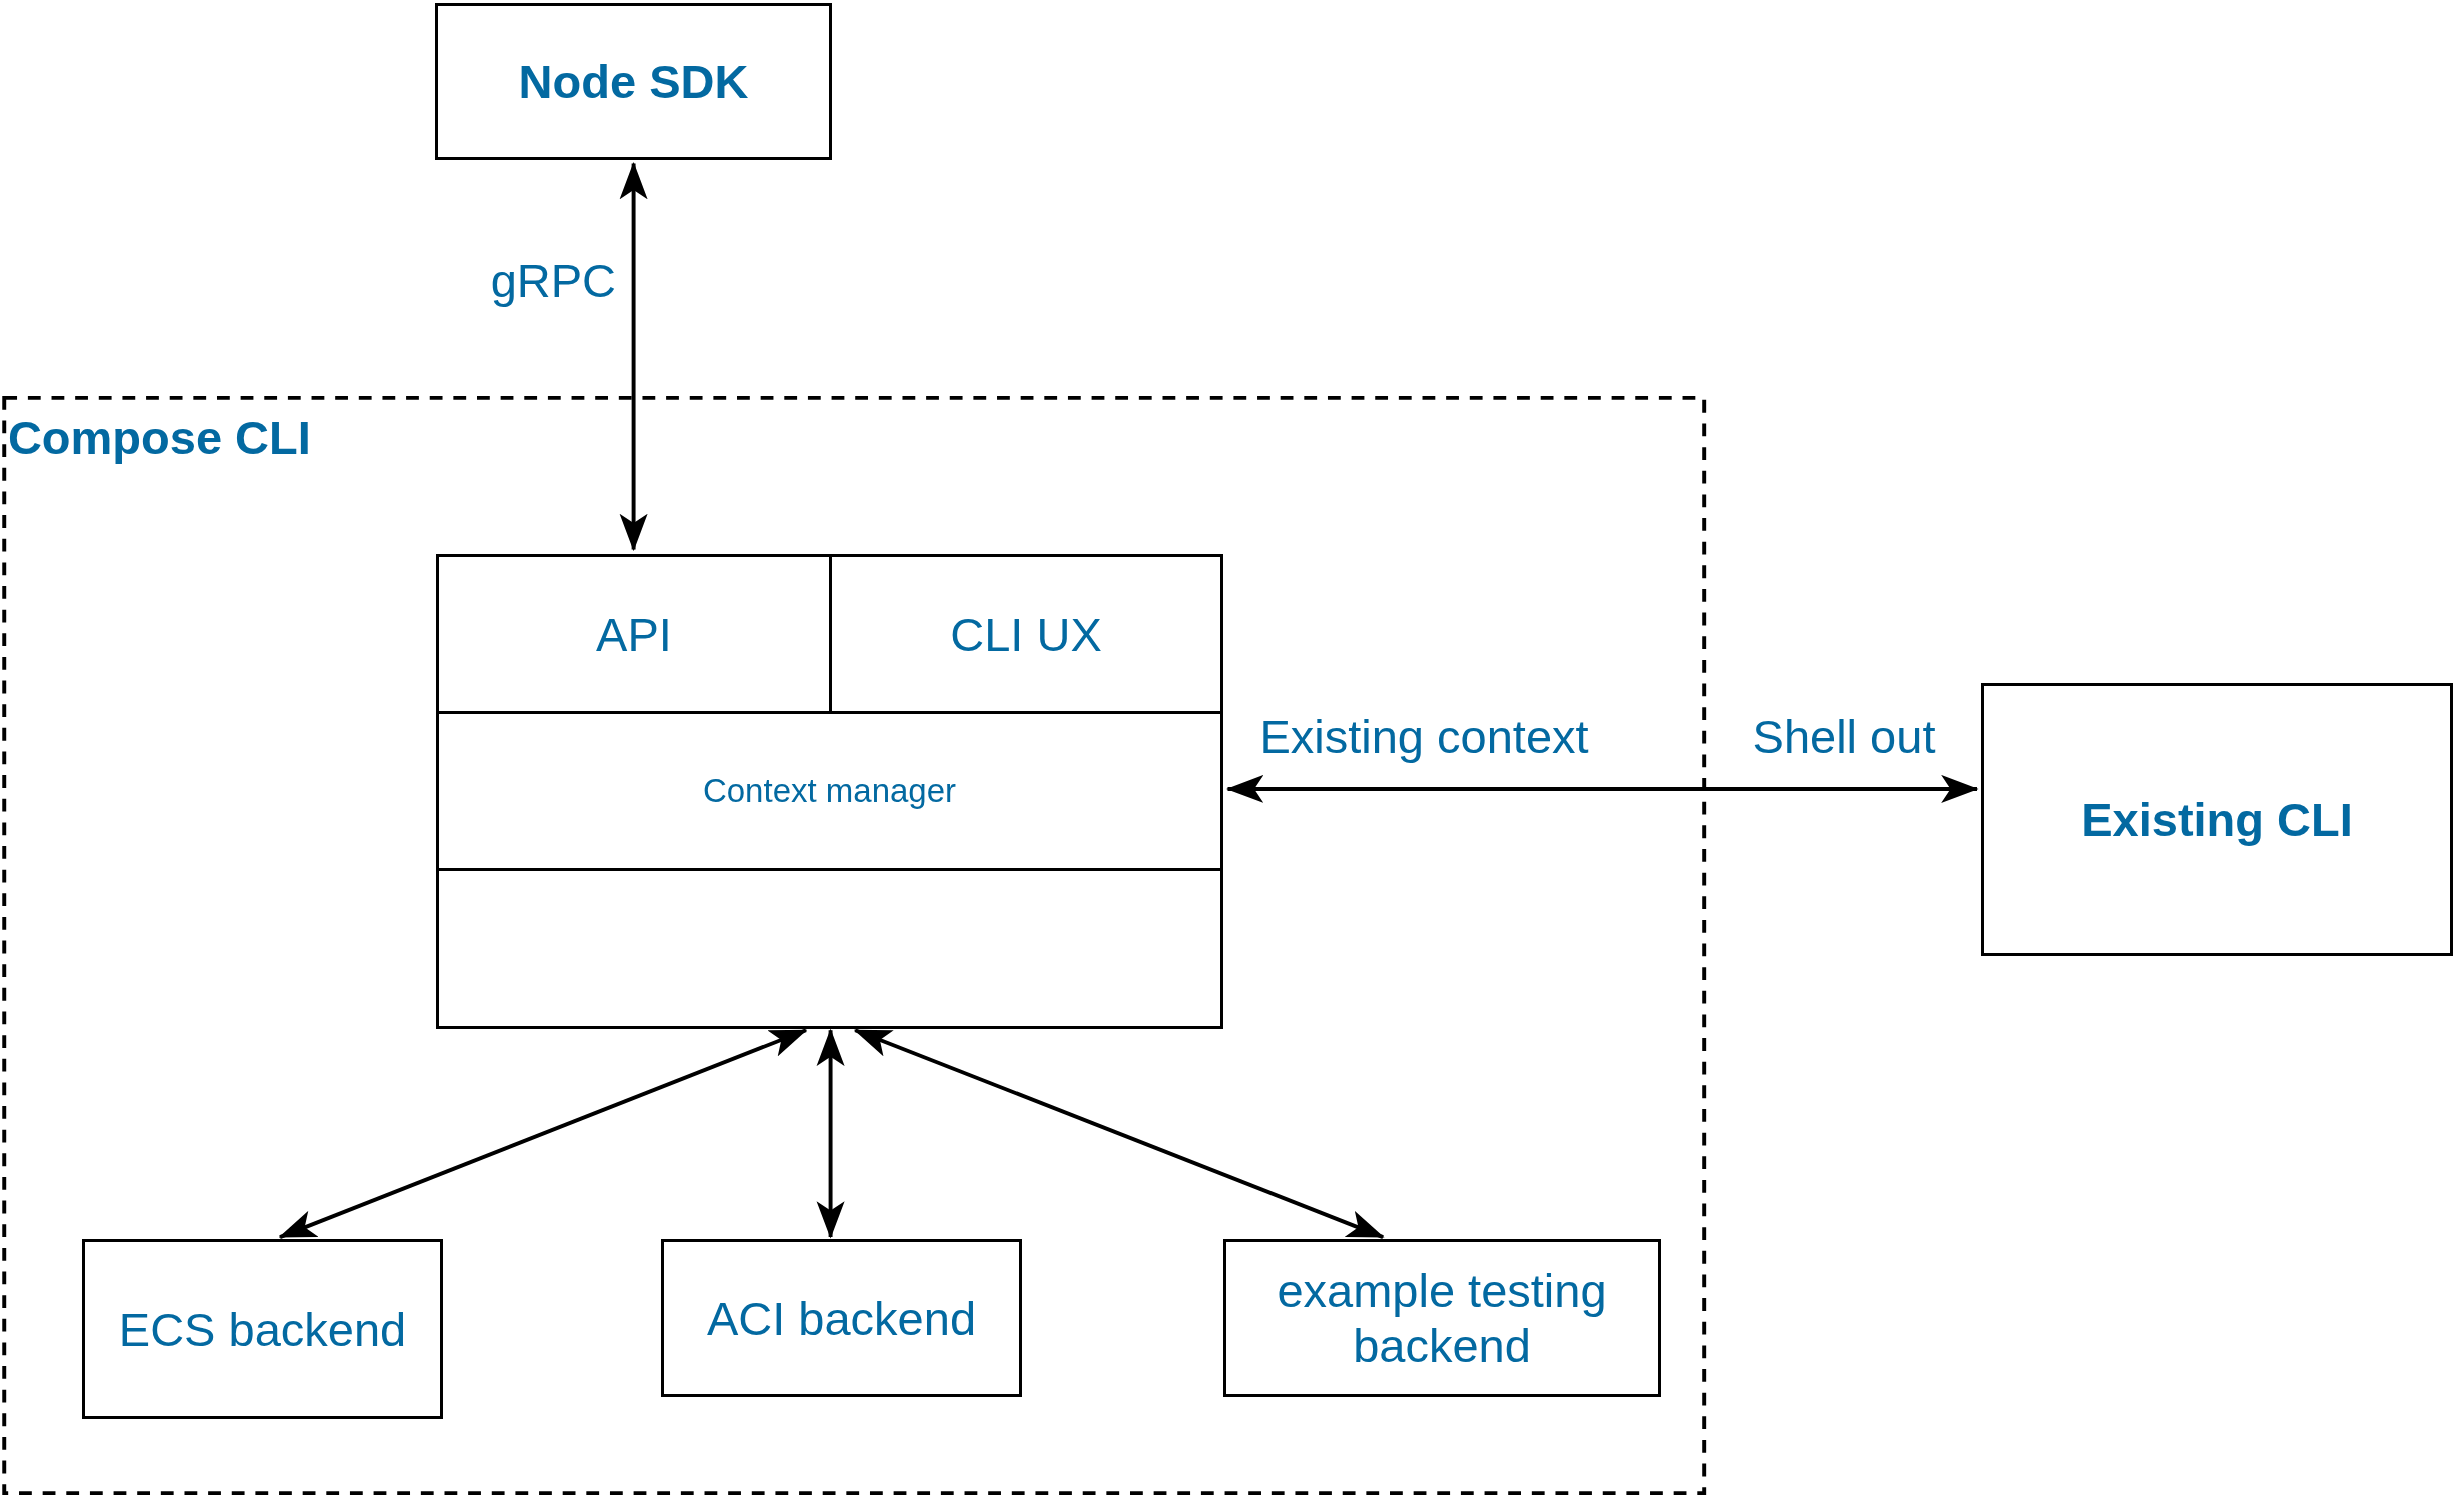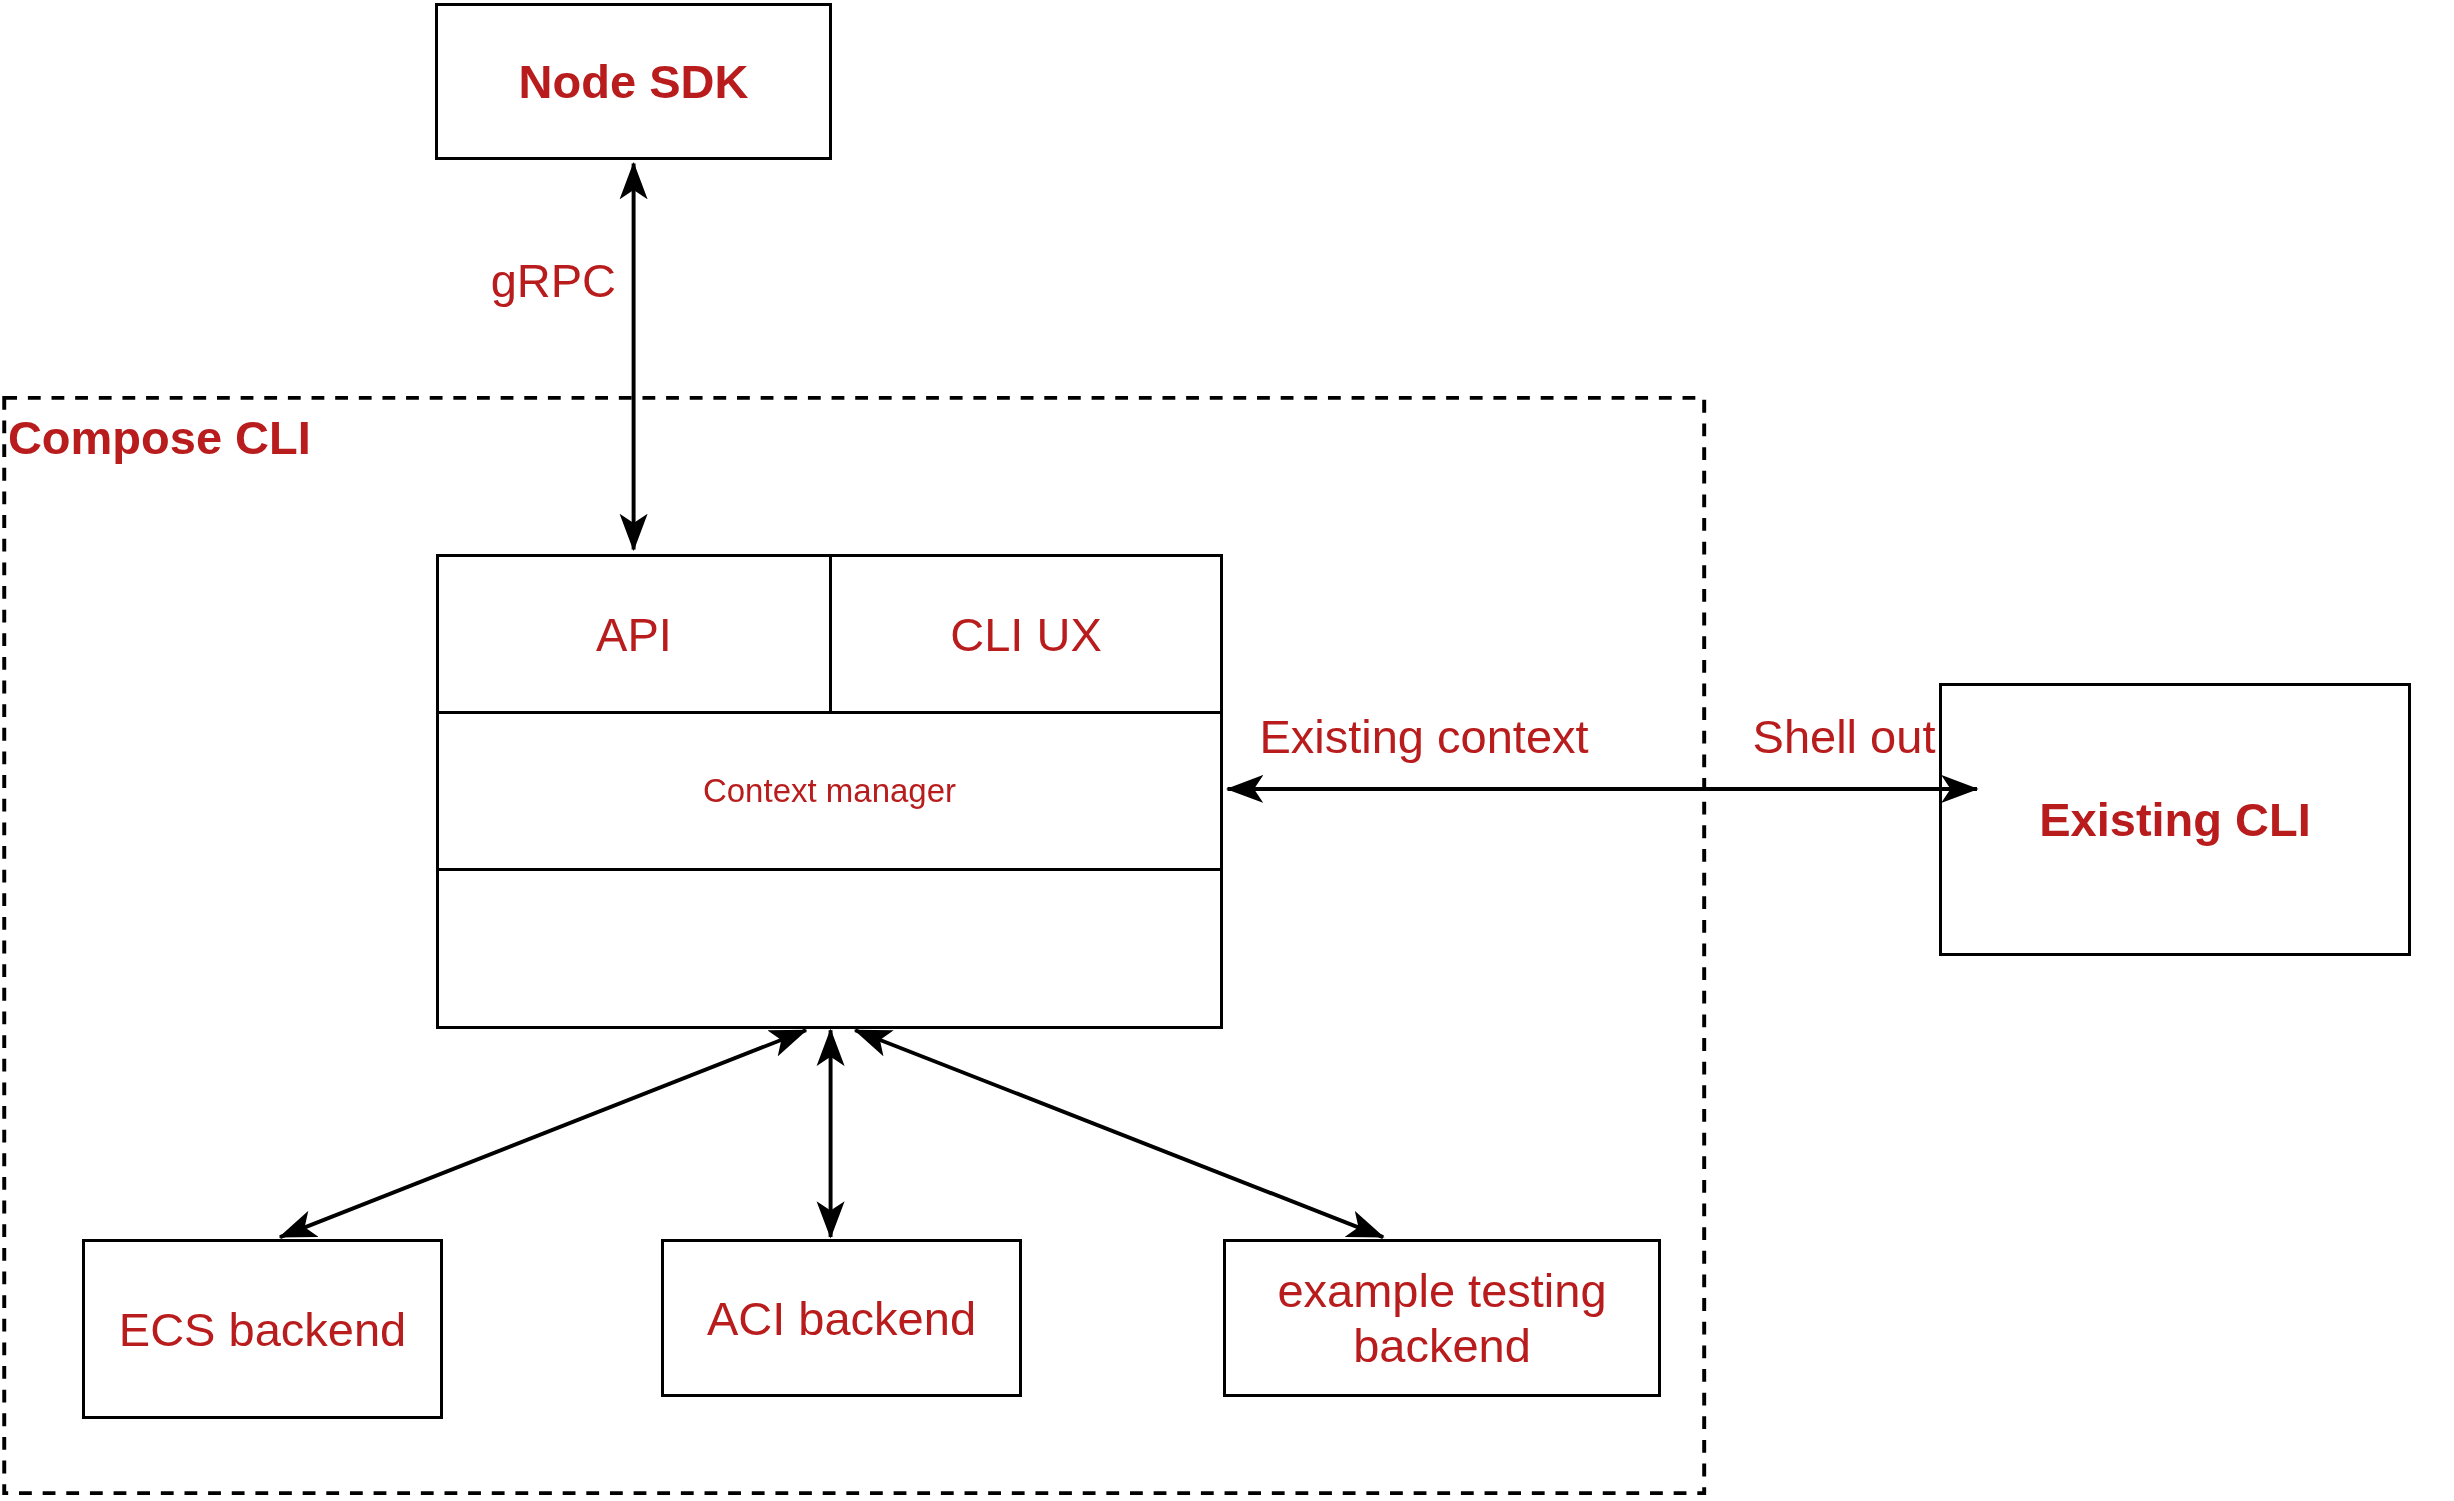--- a/index.html
+++ b/index.html
@@ -6,21 +6,21 @@
     margin: 0;
     padding: 0;
     background: #ffffff;
   }
   .canvas {
     position: relative;
     width: 2455px;
     height: 1501px;
     background: #ffffff;
     font-family: "Liberation Sans", sans-serif;
-    color: #b91c1c;
+    color: #0369a1;
     overflow: hidden;
   }
   .box {
     position: absolute;
     box-sizing: border-box;
     background: #ffffff;
     border: 3.9px solid #000000;
     display: flex;
     align-items: center;
     justify-content: center;
@@ -108,21 +108,21 @@
       </div>
       <div class="cell cell-cliux">
         <span>CLI UX</span>
       </div>
     </div>
     <div class="row-mid">
       <span>Context manager</span>
     </div>
   </div>
 
-  <div class="box bold" style="left:1939px; top:683px; width:472px; height:273px;">
+  <div class="box bold" style="left:1981px; top:683px; width:472px; height:273px;">
     <span>Existing CLI</span>
   </div>
 
   <div class="box" style="left:82px; top:1239px; width:361px; height:180px;">
     <span>ECS backend</span>
   </div>
   <div class="box" style="left:661px; top:1239px; width:361px; height:158px;">
     <span>ACI backend</span>
   </div>
   <div class="box" style="left:1223px; top:1239px; width:438px; height:158px; padding:0 9.9px;">

